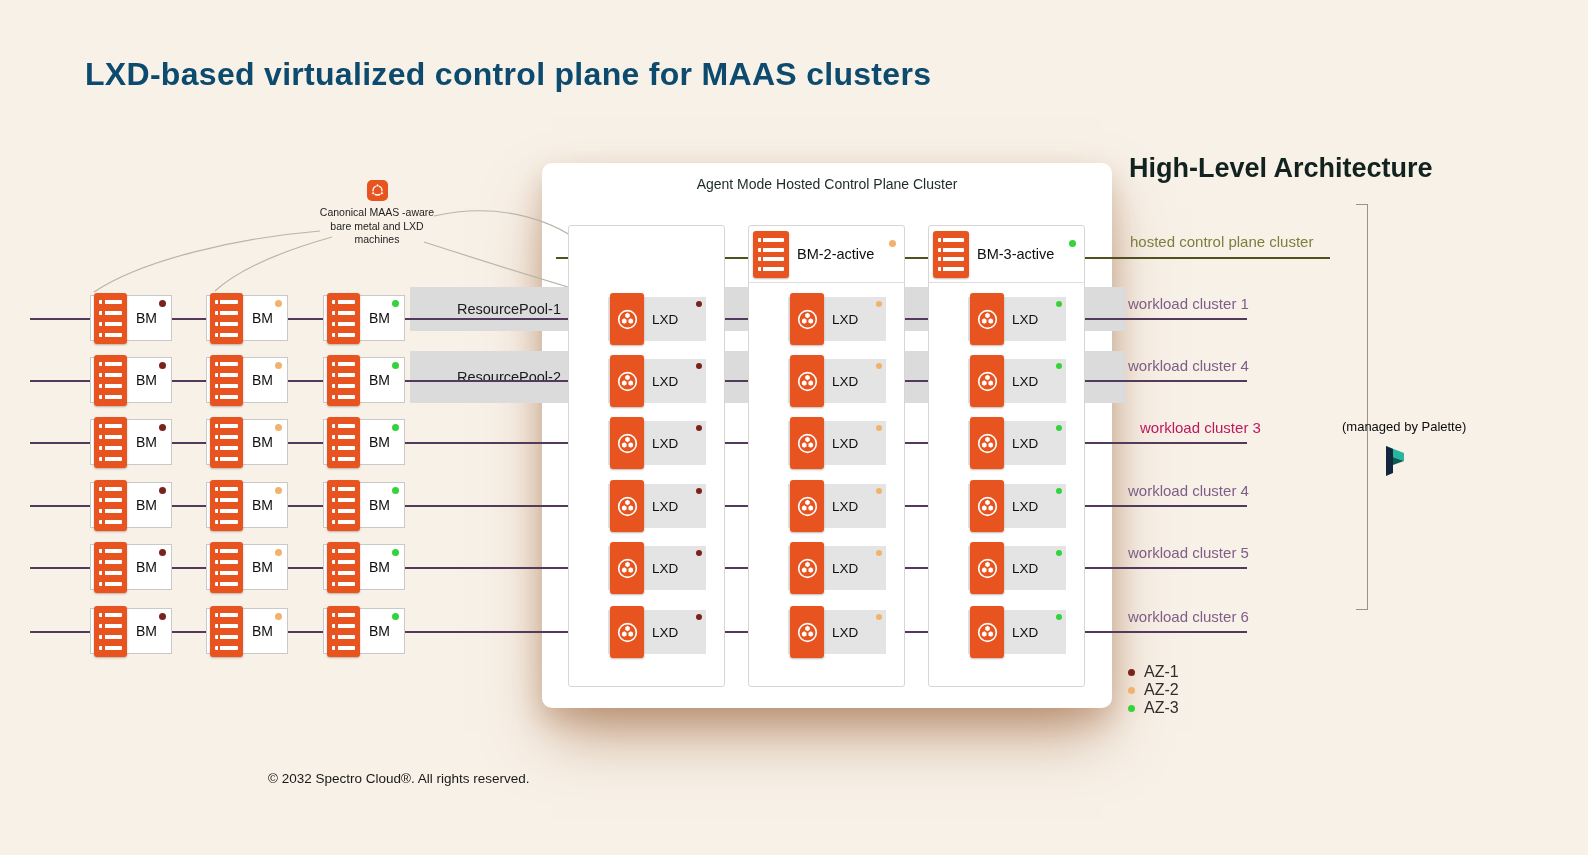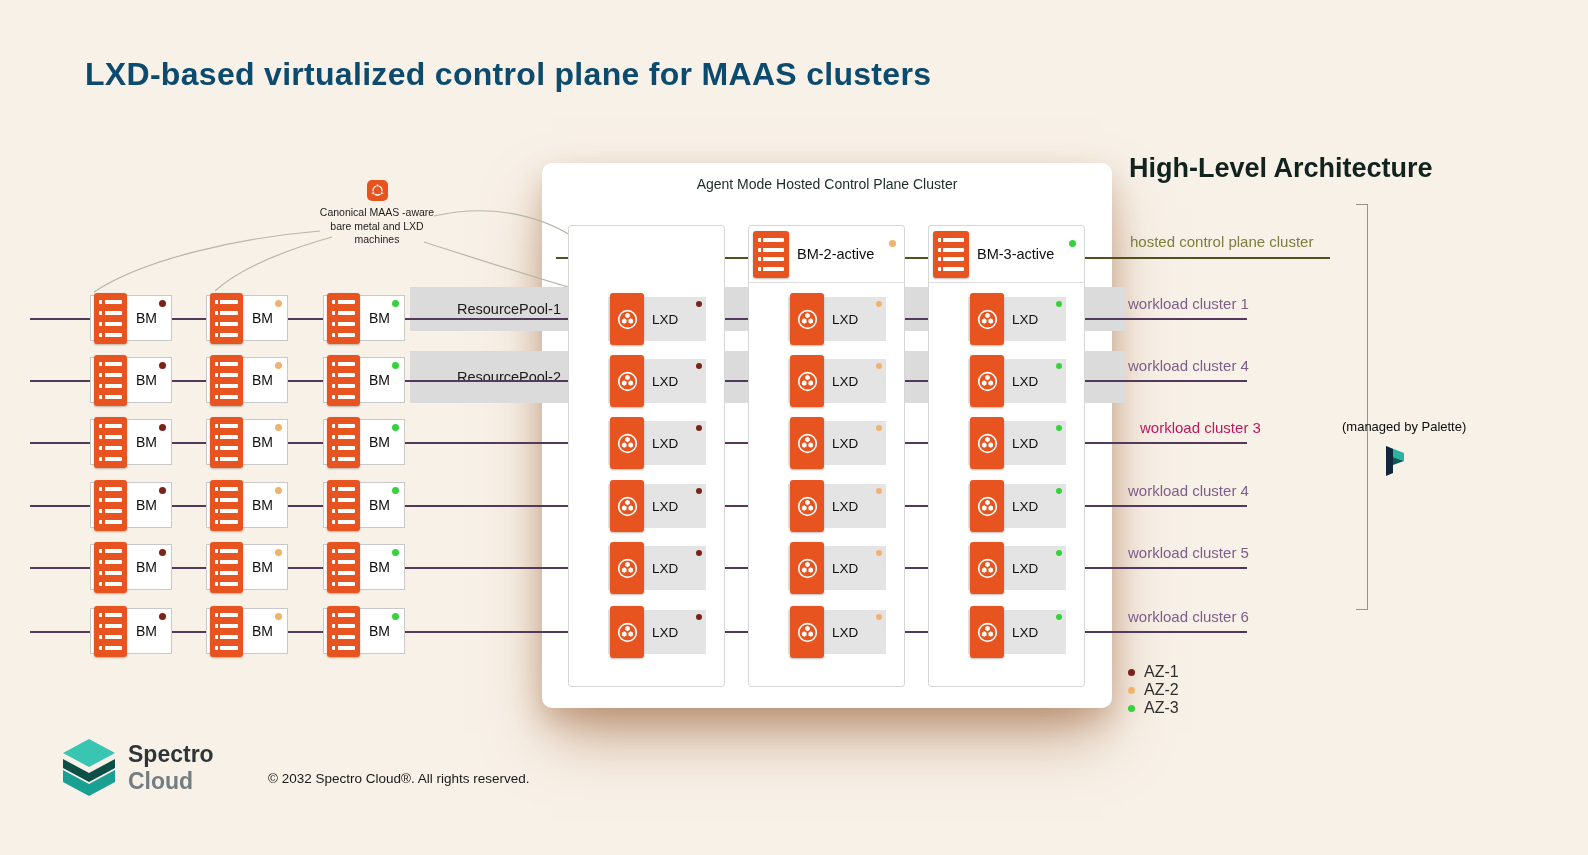--- a/index.html
+++ b/index.html
@@ -561,25 +561,14 @@
       <div class="legend-row">
         <span class="legend-dot" style="background:#f0b26d"></span>
         <span class="legend-label">AZ-2</span>
       </div>
       <div class="legend-row">
         <span class="legend-dot" style="background:#35d23c"></span>
         <span class="legend-label">AZ-3</span>
       </div>
     </div>
 
-  <div class="brand">
-    <svg width="52" height="58" viewBox="0 0 52 58">
-      <polygon points="26,0 52,14 26,28 0,14" fill="#38c5b2"></polygon>
-      <polygon points="0,20 26,34 52,20 52,29 26,43 0,29" fill="#0c4f47"></polygon>
-      <polygon points="0,31 26,45 52,31 52,43 26,57 0,43" fill="#1aa093"></polygon>
-    </svg>
-    <div class="brand-text">
-      <div class="brand-line1">Spectro</div>
-      <div class="brand-line2">Cloud</div>
-    </div>
-  </div>
   <div class="copyright">© 2032 Spectro Cloud®. All rights reserved.</div>
 </div>
 
 </body></html>

